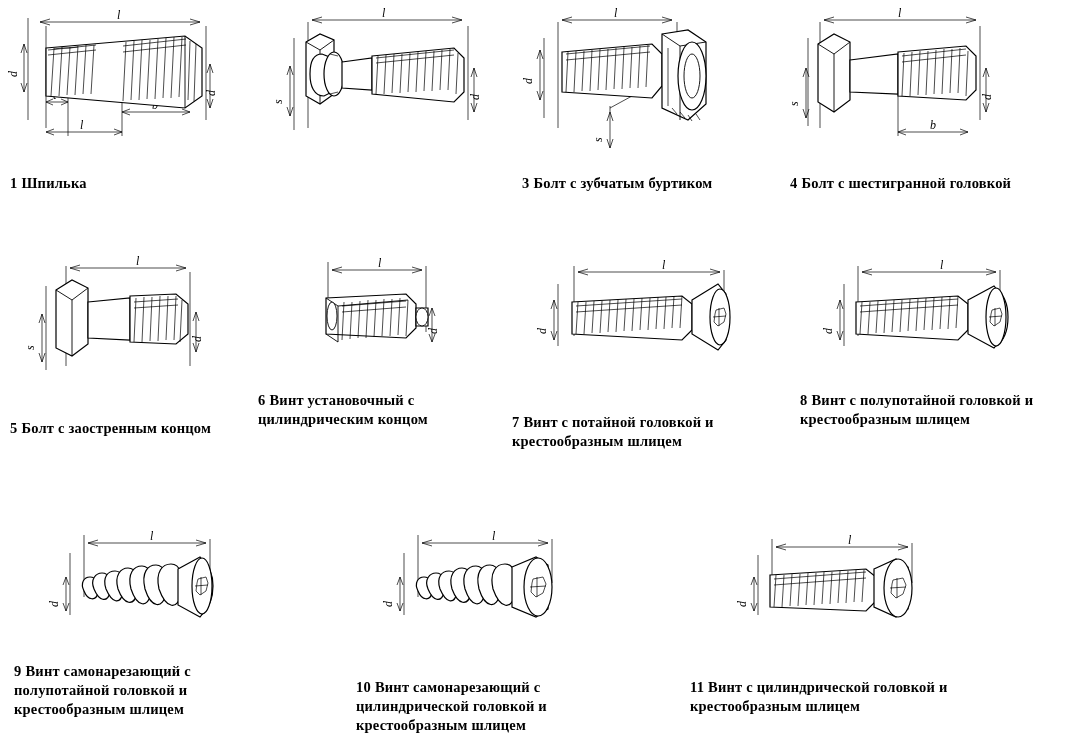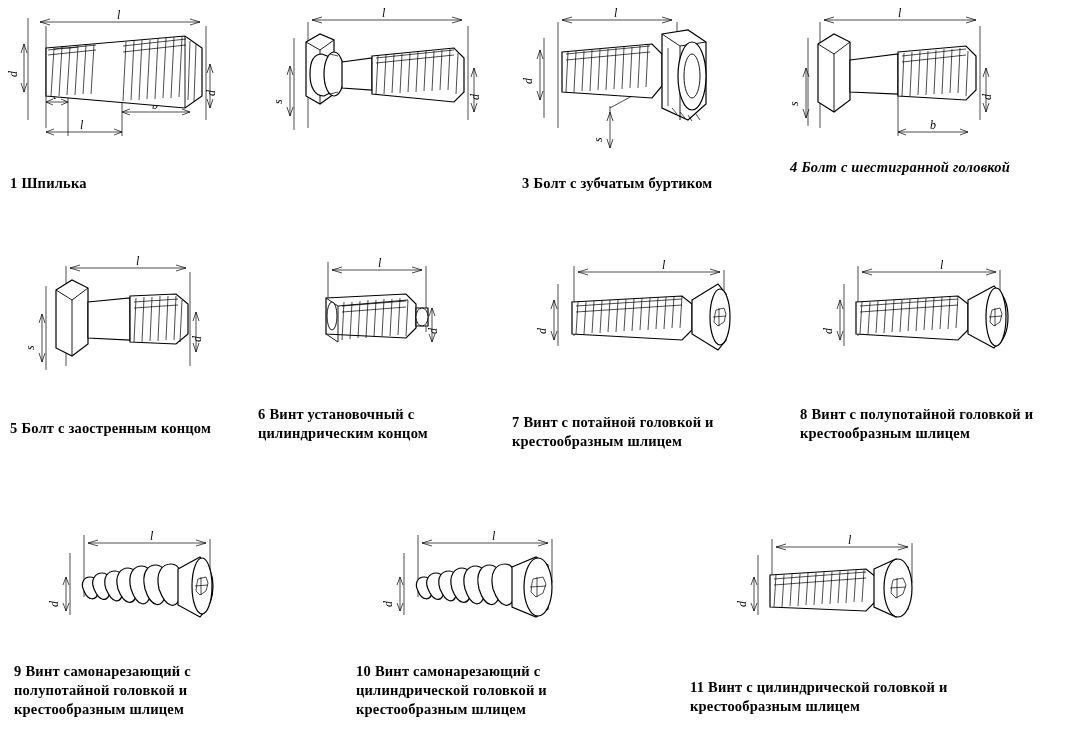--- a/index.html
+++ b/index.html
@@ -311,21 +311,21 @@
           <path d="M162 41 L160 85"></path>
             <path d="M170 40 L168 85"></path>
             <path d="M178 43 L176 88"></path>
         </g>
         <g class="ln-hair">
           <path d="M112 48 L176 41"></path>
             <path d="M112 54 L176 47"></path>
         </g>
       </svg>
     </div>
-    <div class="caption" style="font-style:italic;">
+    <div class="caption" style="margin-top:16px;">
       <span class="num">4</span><span>Болт с шестигранной головкой</span>
     </div>
   </div>
 
   <div class="cell" style="left:10px; top:256px; width:230px;">
     <div class="fig">
       <svg width="230" height="135" viewBox="0 0 230 135">
         <line class="ln-hair" x1="56" y1="10" x2="56" y2="110"></line>
         <line class="ln-hair" x1="180" y1="16" x2="180" y2="110"></line>
         <line class="ln-hair" x1="36" y1="30" x2="36" y2="114"></line>
@@ -407,21 +407,21 @@
         </g>
         <g class="ln-hair">
           <path d="M84 50 L148 45"></path>
             <path d="M84 56 L148 51"></path>
         </g>
 
         <path class="ln white" d="M158 52 L170 52 L170 70 L158 70 Z"></path>
         <ellipse class="ln-thin white" cx="164" cy="61" rx="6" ry="9"></ellipse>
       </svg>
     </div>
-    <div class="caption" style="margin-top:14px;">
+    <div class="caption" style="margin-top:0;">
       <span class="num">6</span><span>Винт установочный с цилиндрическим концом</span>
     </div>
   </div>
 
   <div class="cell" style="left:512px; top:256px; width:260px;">
     <div class="fig">
       <svg width="260" height="135" viewBox="0 0 260 135">
         <line class="ln-hair" x1="62" y1="10" x2="62" y2="80"></line>
         <line class="ln-hair" x1="212" y1="14" x2="212" y2="62"></line>
         <line class="ln-hair" x1="46" y1="28" x2="46" y2="90"></line>
@@ -512,21 +512,21 @@
 
         <path class="ln white" d="M168 44 L194 30 L202 40 L202 82 L194 92 L168 78 Z"></path>
         <path class="ln white" d="M196 33 C206 40 208 52 208 61 C208 72 205 84 196 90 Z"></path>
         <ellipse class="ln white" cx="196" cy="61" rx="10" ry="29"></ellipse>
         <g class="ln-hair">
           <path d="M192 54 L200 52 L202 58 L200 66 L194 70 L190 66 L191 58 Z"></path>
           <path d="M195 52 L195 70 M189 61 L202 60"></path>
         </g>
       </svg>
     </div>
-    <div class="caption" style="margin-top:14px;">
+    <div class="caption" style="">
       <span class="num">8</span><span>Винт с  полупотайной головкой и крестообразным шлицем</span>
     </div>
   </div>
 
   <div class="cell" style="left:14px; top:525px; width:240px;">
     <div class="fig">
       <svg width="240" height="125" viewBox="0 0 240 125">
         <line class="ln-hair" x1="70" y1="10" x2="70" y2="72"></line>
         <line class="ln-hair" x1="196" y1="14" x2="196" y2="62"></line>
         <line class="ln-hair" x1="56" y1="28" x2="56" y2="90"></line>
@@ -593,21 +593,21 @@
         </g>
 
         <path class="ln white" d="M156 42 L180 32 L192 40 L192 84 L180 92 L156 82 Z"></path>
         <ellipse class="ln white" cx="182" cy="62" rx="14" ry="29"></ellipse>
         <g class="ln-hair">
           <path d="M177 54 L187 52 L190 59 L187 68 L180 72 L175 67 L176 58 Z"></path>
           <path d="M181 52 L181 72 M174 62 L190 61"></path>
         </g>
       </svg>
     </div>
-    <div class="caption" style="margin-top:12px;">
+    <div class="caption" style="margin-top:28px;">
       <span class="num">10</span><span>Винт самонарезающий с цилиндрической головкой и крестообразным шлицем</span>
     </div>
   </div>
 
   <div class="cell" style="left:690px; top:525px; width:280px;">
     <div class="fig">
       <svg width="280" height="125" viewBox="0 0 280 125">
         <line class="ln-hair" x1="82" y1="14" x2="82" y2="72"></line>
         <line class="ln-hair" x1="222" y1="18" x2="222" y2="58"></line>
         <line class="ln-hair" x1="68" y1="30" x2="68" y2="90"></line>

